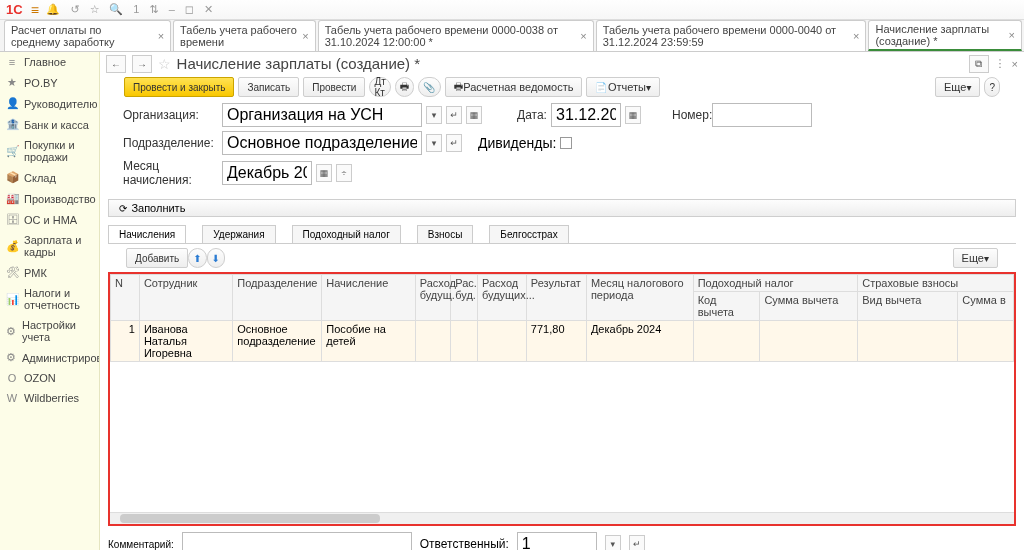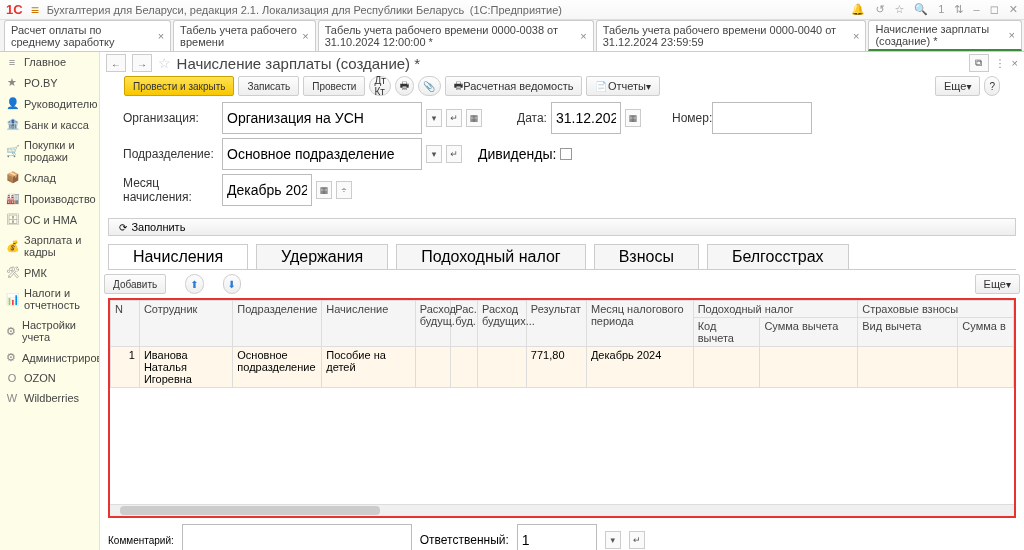--- a/index.html
+++ b/index.html
@@ -23,45 +23,44 @@
 .star { color: #ccc; font-size: 14px; }
 .doc-title { font-size: 15px; color: #444; }
 .toolbar { height: 24px; display: flex; align-items: center; padding: 2px 24px; gap: 4px; }
 .btn { border: 1px solid #cecece; background: linear-gradient(#fdfdfd,#eee); padding: 2px 8px; height: 20px; display: inline-flex; align-items: center; font-size: 10px; color: #333; border-radius: 2px; }
 .btn.primary { background: linear-gradient(#ffe253,#f9c700); border-color: #cba400; color: #333; }
 .btn.sm { padding: 2px 4px; border-radius: 10px; }
 .spacer { flex: 1; }
 .form { padding: 4px 8px; }
 .frow { display: flex; align-items: center; margin-bottom: 4px; gap: 4px; }
 .flabel { width: 95px; font-size: 12px; color: #333; margin-left: 15px; }
-.finput { border: 1px solid #bbb; height: 32px; padding: 0 4px; font-size: 14px; background: #fff; }
+.finput { border: 1px solid #bbb; height: 24px; padding: 0 4px; font-size: 16px; background: #fff; }
 .mini-btn { border: 1px solid #ccc; background: #fafafa; width: 16px; height: 18px; display: inline-flex; align-items: center; justify-content: center; font-size: 9px; color: #555; }
 .fill-btn { border: 1px solid #cecece; background: linear-gradient(#fdfdfd,#eee); padding: 2px 10px; height: 20px; margin: 4px 8px; display: inline-flex; align-items: center; gap: 4px; font-size: 10px; }
 .doctabs { display: flex; margin: 4px 8px 0; border-bottom: 1px solid #ccc; }
-.doctab { border: 1px solid #ccc; border-bottom: none; background: #f6f6f6; padding: 3px 24px; font-size: 16px; margin-right: 8px; }
+.doctab { border: 1px solid #ccc; border-bottom: none; background: #f6f6f6; padding: 3px 10px; font-size: 10px; margin-right: 16px; }
 .doctab.active { background: #fff; }
-.tabletools { display: flex; gap: 19px; padding: 4px 4px; align-items: center; text-align: center; }
+.tabletools { display: flex; gap: 0; padding: 4px 26px; align-items: center; text-align: center; }
 .grid-wrap { margin: 0 8px; border: 2px solid #e8322d; height: 290px; background: #fff; position: relative; overflow: hidden; }
 .grid { width: 100%; border-collapse: collapse; font-size: 10px; table-layout: fixed; }
 .grid th, .grid td { border: 1px solid #ddd; padding: 2px 4px; text-align: left; vertical-align: top; }
 .grid thead th { background: #f5f5f5; color: #444; font-weight: normal; }
 .grid .numcell { text-align: right; background: #fafafa; }
 .grid .datarow td { background: #fff8ea; height: 24px; }
 .scroll-h { position: absolute; bottom: 0; left: 0; right: 0; height: 12px; border-top: 1px solid #ddd; background: #f0f0f0; }
 .scroll-thumb { position: absolute; top: 1px; left: 10px; width: 260px; height: 9px; background: #ccc; border-radius: 4px; }
 .footer { display: flex; align-items: center; padding: 6px 8px; gap: 8px; }
 .checkbox { width: 12px; height: 12px; border: 1px solid #999; }
 </style>
 </head>
 <body>
 
 <div class="titlebar">
   <span class="logo">1С</span>
   <span class="burger">≡</span>
-  <span class="ttext"><span>Бухгалтерия для Беларуси, редакция 2.1. Локализация для Республики Беларусь</span> &nbsp;<span>(1С:Предприятие)</span></span>
   <div class="tools">
     <span>🔔</span>
     <span>↺</span>
     <span>☆</span>
     <span>🔍</span>
     <span>1</span>
     <span>⇅</span>
     <span>–</span>
     <span>◻</span>
     <span>✕</span>

